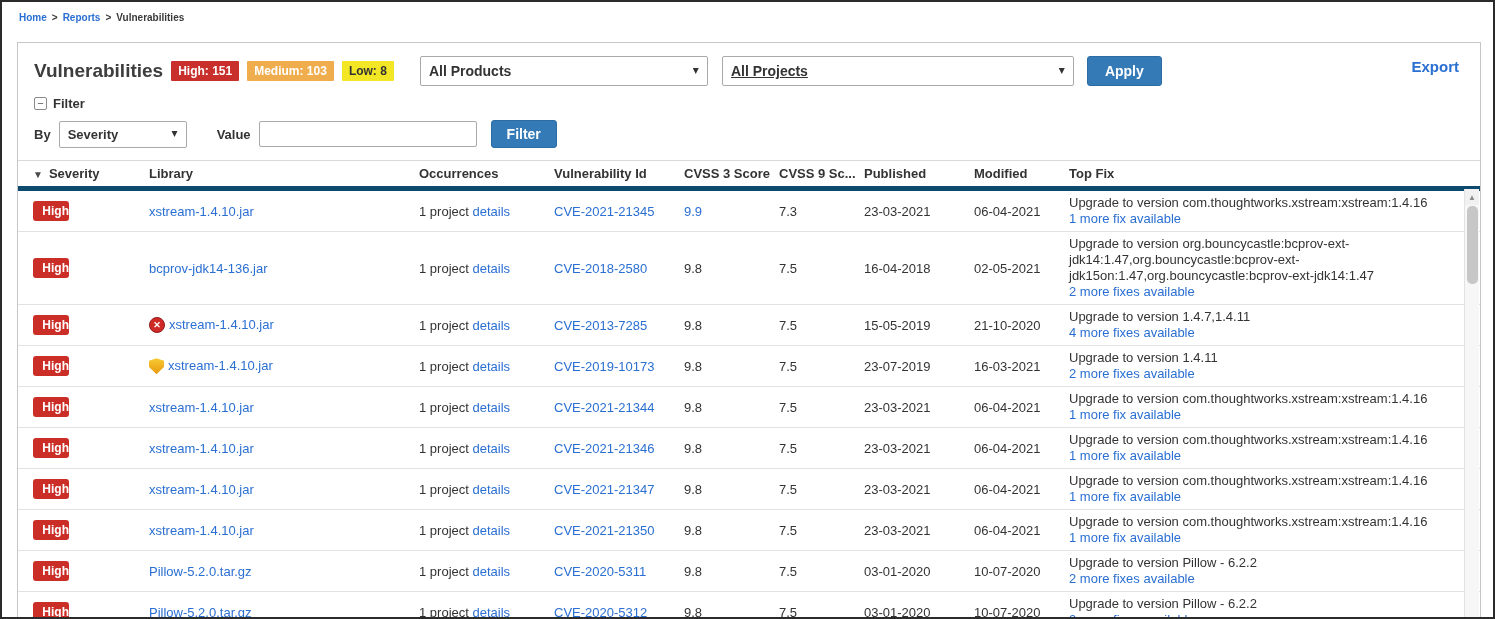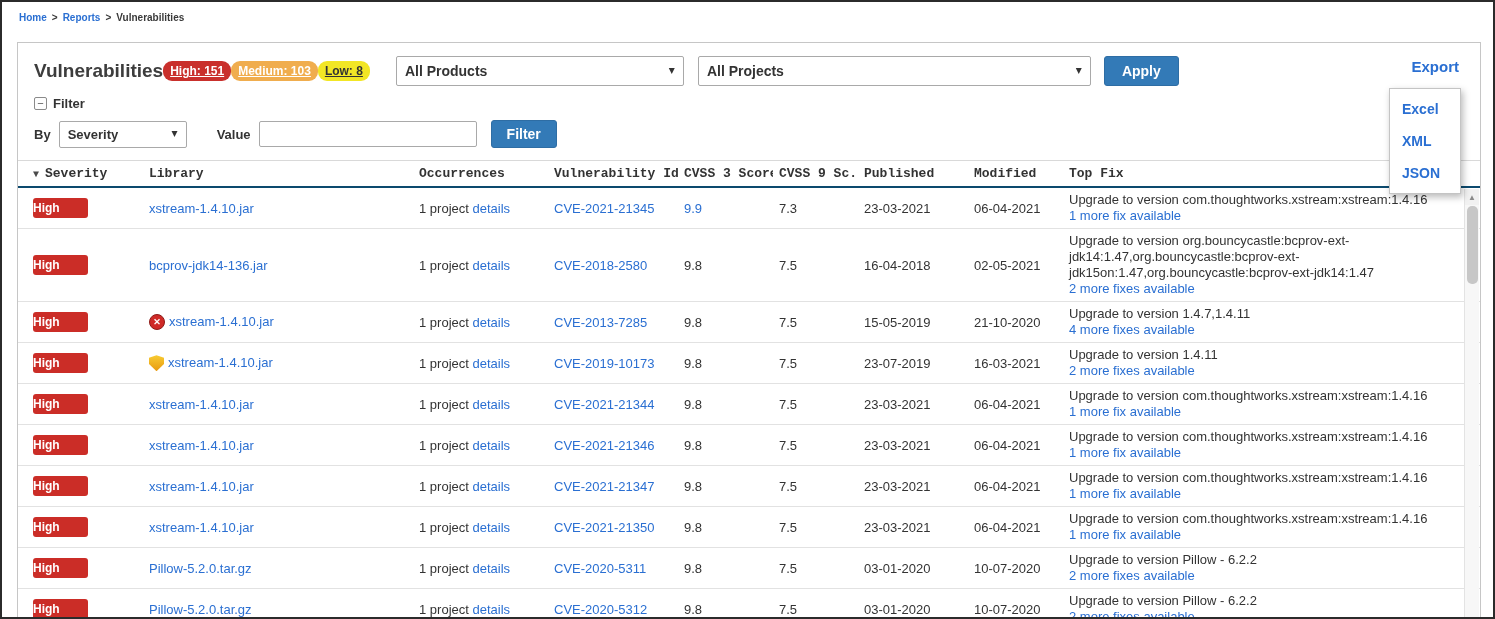--- a/index.html
+++ b/index.html
@@ -20,38 +20,38 @@
   .breadcrumb a { color: var(--link_blue); }
   .breadcrumb .sep { margin: 0 5px; color: #3a3a3a; }
 
   
   .panel {
     position: absolute; left: 15px; top: 40px; width: 1464px; height: 640px;
     border: 1px solid #c6c6c6; background: #fff;
   }
   .panel-header { display: flex; align-items: center; padding: 13px 16px 10px 16px; position: relative; }
   .title { font-size: 19px; font-weight: bold; color: #3d3d3d; }
-  .badge { display: inline-block; font-size: 12px; font-weight: bold; padding: 3px 7px; border-radius: 9px; color: #fff; text-decoration: underline; }
+  .badge { display: inline-block; font-size: 12px; font-weight: bold; padding: 3px 7px; border-radius: 1px; margin-left: 8px; color: #fff; }
   .badge-high { background: var(--high_red); }
   .badge-medium { background: var(--medium_orange); }
   .badge-low { background: var(--low_yellow); color: #333; }
 
   .select-wrap { position: relative; display: inline-block; }
   .select-wrap select {
     appearance: none; -webkit-appearance: none;
     border: 1px solid #a9a9a9; border-radius: 2px; background: #fff;
     font-family: "Liberation Sans", sans-serif; font-size: 14px; font-weight: bold; color: #333;
     padding: 0 24px 0 8px; height: 30px;
   }
   .select-wrap .chev {
     position: absolute; right: 9px; top: 50%; transform: translateY(-54%);
     font-size: 12px; color: #333; pointer-events: none;
   }
   .sw-products { margin-left: 26px; } .sw-products select { width: 288px; }
-  .sw-projects { margin-left: 14px; } .sw-projects select { width: 393px; }
+  .sw-projects { margin-left: 14px; } .sw-projects select { width: 352px; text-decoration: underline; }
 
   .btn {
     background: var(--button_blue); color: #fff; font-family: Liberation Sans, sans-serif;
     font-size: 14px; font-weight: bold; border: 1px solid #2e6da4; border-radius: 3px;
     padding: 6px 17px; cursor: pointer;
   }
   .apply-btn { margin-left: 13px; }
   .export-link { position: absolute; right: 21px; top: 15px; font-size: 15px; font-weight: bold; color: var(--link_blue); padding-left: 8px; }
 
   .export-menu {
@@ -74,31 +74,31 @@
   .lbl { font-size: 13px; font-weight: bold; color: #333; }
   .sw-severity { margin-left: 8px; } .sw-severity select { width: 128px; height: 27px; font-size: 13px; }
   .lbl-value { margin-left: 30px; }
   .value-input { margin-left: 8px; width: 218px; height: 26px; border: 1px solid #a9a9a9; border-radius: 2px; padding: 0 6px; font-family: "Liberation Sans", sans-serif; font-size: 13px; }
   .filter-btn { margin-left: 14px; padding: 5px 15px; }
 
   
   .vuln-table { width: 100%; border-collapse: collapse; margin-top: 12px; table-layout: fixed; }
   .vuln-table th {
     text-align: left; font-size: 13px; font-weight: bold; color: #333;
-    padding: 5px 6px; border-top: 1px solid #d9d9d9; border-bottom: 2px solid #0c4a6e;
-    white-space: nowrap; overflow: hidden; font-family: Liberation Mono, monospace;
+    padding: 5px 6px; border-top: 1px solid #d9d9d9; border-bottom: 5px solid #0c4a6e;
+    white-space: nowrap; overflow: hidden;
   }
   .vuln-table th.c-sev, .vuln-table td.c-sev { padding-left: 15px; }
   .sort { font-size: 10px; color: #4a4a4a; margin-right: 6px; }
   .vuln-table td {
     font-size: 13px; color: #333; padding: 4px 6px; border-bottom: 1px solid #e2e2e2;
     vertical-align: middle; overflow: hidden;
   }
   .sev-badge {
-    display: inline-block; width: 55px; text-align: left; background: var(--severity_red);
+    display: inline-block; width: 36px; text-align: right; background: var(--severity_red);
     color: #fff; font-size: 12px; font-weight: bold; padding: 3px 0; border-radius: 3px;
   }
   .lib-icon { display: inline-flex; align-items: center; justify-content: center; vertical-align: middle; margin-right: 4px; }
   .red-x {
     width: 16px; height: 16px; border-radius: 50%; background: #cf2a27;
     color: #fff; font-size: 9px; font-weight: bold; border: 1px solid #8e1b18;
   }
   .yellow-shield {
     width: 15px; height: 16px; background: linear-gradient(#f8cc33, #e89a10);
     clip-path: polygon(50% 0, 100% 16%, 100% 55%, 50% 100%, 0 55%, 0 16%);
@@ -138,25 +138,20 @@
     <span class="select-wrap sw-projects">
       <select><option>All Projects</option></select>
       <span class="chev">▾</span>
     </span>
 
     <button class="btn apply-btn">Apply</button>
 
     <a class="export-link">Export</a>
   </div>
 
-  <div class="export-menu">
-    <div class="export-item">Excel</div>
-    <div class="export-item">XML</div>
-    <div class="export-item">JSON</div>
-  </div>
 
   <div class="filter-section">
     <div class="filter-head">
       <span class="collapse-box">−</span>
       <span class="filter-label">Filter</span>
     </div>
     <div class="filter-controls">
       <span class="lbl">By</span>
       <span class="select-wrap sw-severity">
         <select><option>Severity</option></select>

